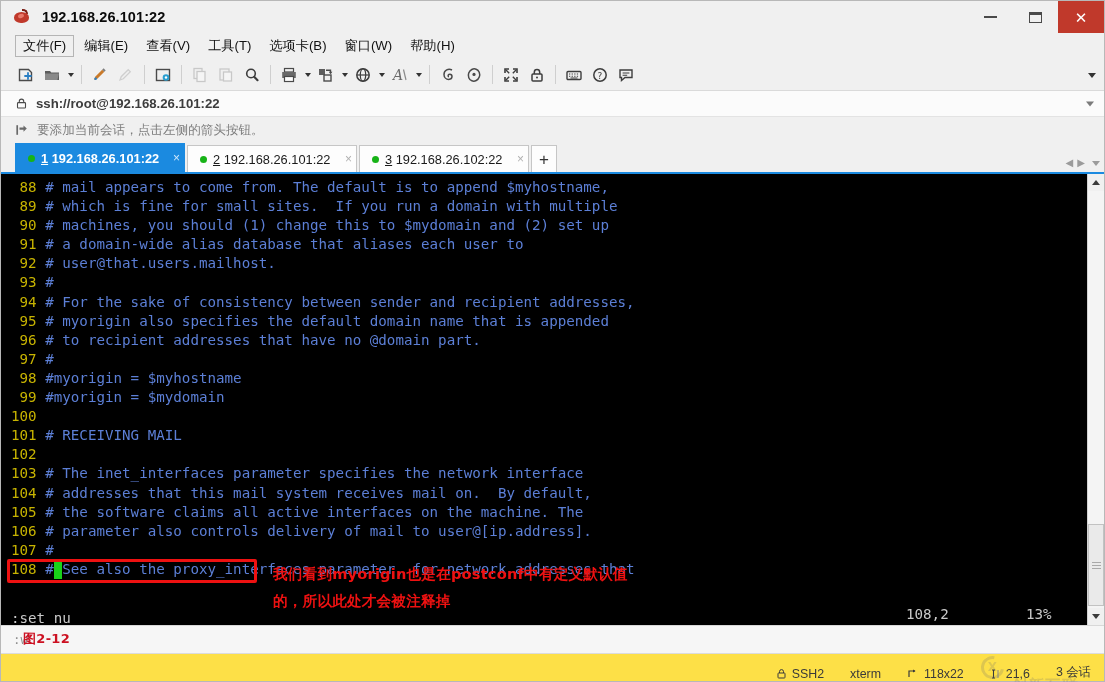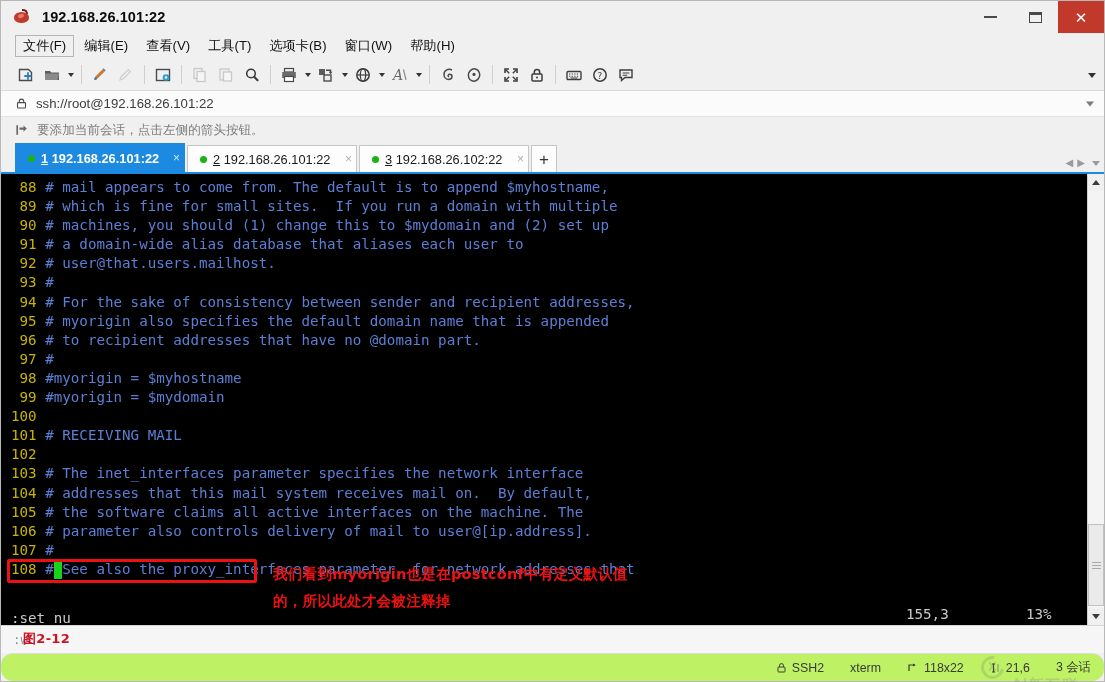--- a/index.html
+++ b/index.html
@@ -174,20 +174,21 @@
   
   .addressbar {
     height: 26px;
     flex: 0 0 26px;
     background: #fbfbfb;
     display: flex;
     align-items: center;
     padding-left: 14px;
     position: relative;
     border-bottom: 1px solid #e3e3e3;
+    font-weight: bold;
   }
   .addr-text {
     font-size: 13.2px;
     color: #3c3c3c;
     margin-left: 8px;
   }
   .addr-caret {
     position:absolute; right: 10px; top: 50%; transform: translateY(-50%);
     width:0;height:0;
     border-left:4px solid transparent;
@@ -433,26 +434,25 @@
     font-weight: bold;
     color: #cc1122;
     font-family: "DejaVu Sans", sans-serif;
     letter-spacing: .3px;
   }
 
   
   .statusbar {
     height: 28px;
     flex: 0 0 28px;
-    background: #bef264;
+    background: #fde047;
     border-top: 1px solid #dcdcdc;
     display: flex;
-    align-items: center;
-    position: relative;
-    border-radius: 12px;
+    align-items: flex-end;
+    position: relative;
   }
   .sbar-spacer { flex: 1 1 auto; }
   .sbar-cell {
     display: flex;
     align-items: center;
     gap: 5px;
     font-size: 12.4px;
     color: #3a3a3a;
     padding: 0 13px;
     white-space: nowrap;
@@ -752,21 +752,21 @@
 
   <div class="term-wrap">
     <div class="term" id="term"><div class="row"><span class="ln"> 88 </span><span class="cm"># mail appears to come from. The default is to append $myhostname,</span></div><div class="row"><span class="ln"> 89 </span><span class="cm"># which is fine for small sites.  If you run a domain with multiple</span></div><div class="row"><span class="ln"> 90 </span><span class="cm"># machines, you should (1) change this to $mydomain and (2) set up</span></div><div class="row"><span class="ln"> 91 </span><span class="cm"># a domain-wide alias database that aliases each user to</span></div><div class="row"><span class="ln"> 92 </span><span class="cm"># user@that.users.mailhost.</span></div><div class="row"><span class="ln"> 93 </span><span class="cm">#</span></div><div class="row"><span class="ln"> 94 </span><span class="cm"># For the sake of consistency between sender and recipient addresses,</span></div><div class="row"><span class="ln"> 95 </span><span class="cm"># myorigin also specifies the default domain name that is appended</span></div><div class="row"><span class="ln"> 96 </span><span class="cm"># to recipient addresses that have no @domain part.</span></div><div class="row"><span class="ln"> 97 </span><span class="cm">#</span></div><div class="row"><span class="ln"> 98 </span><span class="cm">#myorigin = $myhostname</span></div><div class="row"><span class="ln"> 99 </span><span class="cm">#myorigin = $mydomain</span></div><div class="row"><span class="ln">100 </span><span class="cm"></span></div><div class="row"><span class="ln">101 </span><span class="cm"># RECEIVING MAIL</span></div><div class="row"><span class="ln">102 </span><span class="cm"></span></div><div class="row"><span class="ln">103 </span><span class="cm"># The inet_interfaces parameter specifies the network interface</span></div><div class="row"><span class="ln">104 </span><span class="cm"># addresses that this mail system receives mail on.  By default,</span></div><div class="row"><span class="ln">105 </span><span class="cm"># the software claims all active interfaces on the machine. The</span></div><div class="row"><span class="ln">106 </span><span class="cm"># parameter also controls delivery of mail to user@[ip.address].</span></div><div class="row"><span class="ln">107 </span><span class="cm">#</span></div><div class="row"><span class="ln">108 </span><span class="cm">#</span><span class="cursor-blk"> </span><span class="cm">See also the proxy_interfaces parameter, for network addresses that</span></div></div>
 
     <div class="hl-box"></div>
     <div class="annot">我们看到myorigin也是在postconf中有定义默认值
 的，所以此处才会被注释掉</div>
 
     <div class="vim-status">
       <span class="vs-cmd">:set nu</span>
-      <span class="vs-pos">155,3</span>
+      <span class="vs-pos">108,2</span>
       <span class="vs-pct">13%</span>
     </div>
 
     <div class="scrollbar">
       <div class="sb-arrow up">
           <i></i>
         </div>
       <div class="sb-track">
         <div class="sb-thumb">
           <div class="sb-grip">

